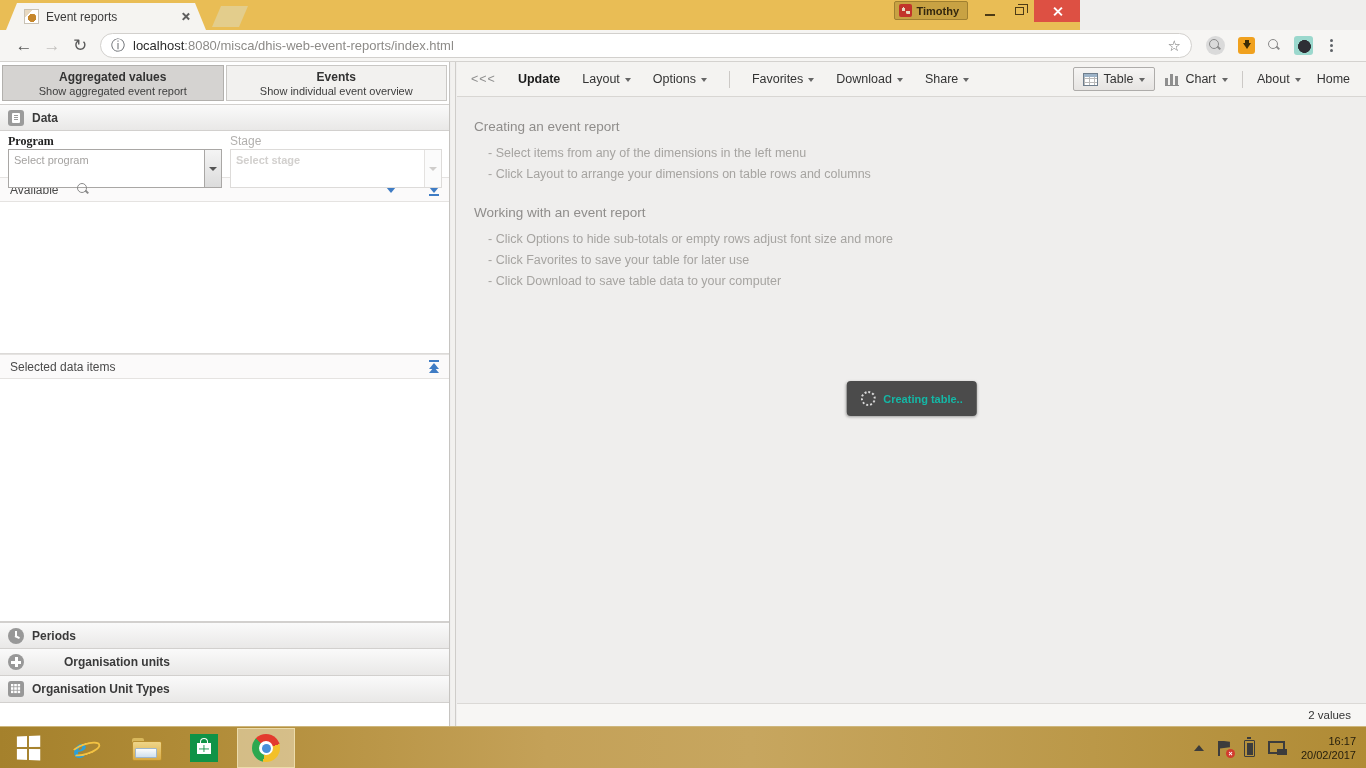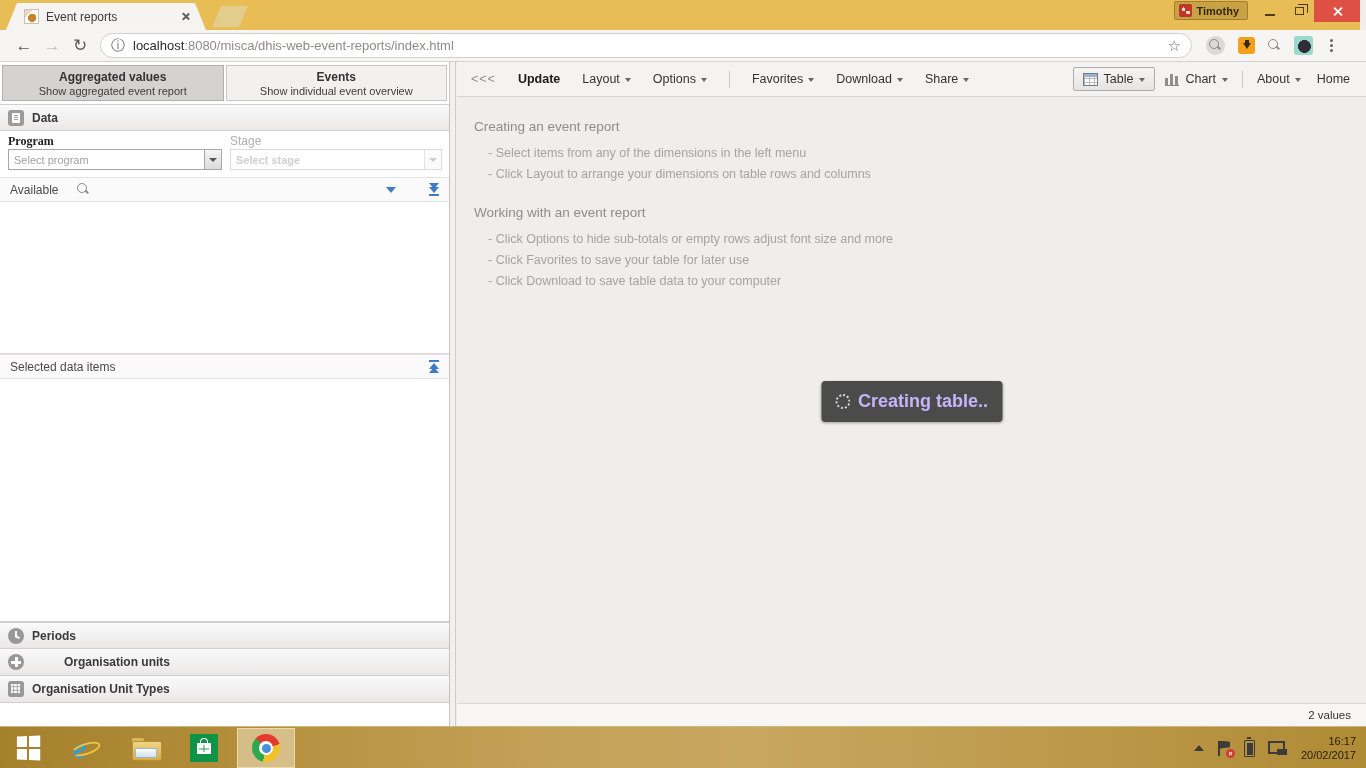--- a/index.html
+++ b/index.html
@@ -1,20 +1,20 @@
 <!DOCTYPE html>
 <html><head>
 <meta charset="utf-8">
 <style>
   * { margin:0; padding:0; box-sizing:border-box; }
   html,body { width:1366px; height:768px; overflow:hidden; }
   body { font-family:"Liberation Sans", sans-serif; background:#efeeed; position:relative; }
 
   
-  .titlebar { position:absolute; left:0; top:0; width:1360px; height:30px; background:#e9bd55; }
+  .titlebar { position:absolute; left:0; top:0; width:1080px; height:30px; background:#e9bd55; }
   .tab { position:absolute; left:6px; top:3px; width:200px; height:27px; background:#f5f4f1;
          clip-path:polygon(11px 0, calc(100% - 11px) 0, 100% 100%, 0 100%);
          display:flex; align-items:center; padding:0 16px 0 18px; }
   .favicon { width:15px; height:15px; background:#fff; border:1px solid #c9c2b4; margin-right:7px; flex:none;
              background-image:radial-gradient(circle at 55% 60%, #c6872b 0 38%, transparent 40%),
                               linear-gradient(135deg, #e8d9c0 0 30%, transparent 30%); }
   .tab-title { font-size:12px; color:#3a3a3a; flex:1; white-space:nowrap; overflow:hidden; }
   .tab-close { width:9px; height:9px; position:relative; flex:none; cursor:default; }
   .tab-close:before,.tab-close:after { content:""; position:absolute; left:4px; top:0; width:1.5px; height:9px; background:#5f5f5f; }
   .tab-close:before { transform:rotate(45deg); } .tab-close:after { transform:rotate(-45deg); }
@@ -72,21 +72,21 @@
   .side-tab .t1 { font-size:12px; font-weight:bold; color:#333; }
   .side-tab .t2 { font-size:11px; color:#3d3d3d; margin-top:1px; }
   .acc-header { height:27px; flex:none; background:linear-gradient(#fafafa,#e9e8e7); border-top:1px solid #d2d0ce; border-bottom:1px solid #d2d0ce;
                 display:flex; align-items:center; padding-left:8px; gap:8px; }
   .acc-title { font-size:12px; font-weight:bold; color:#3a3a3a; }
   .gicon { width:16px; height:16px; flex:none; }
   .form-row { height:46px; flex:none; position:relative; background:#fff; }
   .fld-label { position:absolute; top:3px; font-size:12px; }
   .lbl-program { left:8px; font-weight:bold; color:#222;font-family:Liberation Serif, serif; }
   .lbl-stage { left:230px; color:#b2b0ae; }
-  .sel { position:absolute; top:18px; height:21px; background:#fff; display:flex; }
+  .sel { position:absolute; top:18px; height:39px; background:#fff; display:flex; }
   .sel-program { left:8px; width:214px; border:1px solid #a9a7a5; }
   .sel-stage { left:230px; width:212px; border:1px solid #dddbd9;font-weight:bold; }
   .sel-text { flex:1; font-size:11px; line-height:20px; padding-left:5px; white-space:nowrap; overflow:hidden; }
   .sel-program .sel-text { color:#a4a2a0; }
   .sel-stage .sel-text { color:#d2d0ce; }
   .sel-btn { width:17px; flex:none; display:flex; align-items:center; justify-content:center; }
   .sel-program .sel-btn { background:linear-gradient(#f4f4f4,#dcdcdc); border-left:1px solid #a9a7a5; }
   .sel-stage .sel-btn { background:#fbfbfb; border-left:1px solid #e4e2e0; }
   .caret { width:0; height:0; border-left:4px solid transparent; border-right:4px solid transparent; border-top:4px solid #555; }
   .caret.dim { border-top-color:#cfcdcb; }
@@ -144,21 +144,21 @@
   
   .help { padding:22px 0 0 17px; }
   .help-title { font-size:13.5px; color:#8f8d8b; margin-bottom:9px; }
   .help-list { list-style:none; padding-left:14px; margin-bottom:20px; }
   .help-list li { font-size:12.5px; color:#a6a4a1; line-height:21px; }
 
   
   .toast { position:absolute; left:50%; transform:translateX(-50%); top:319px; background:#4b4b4b; border-radius:4px;
            padding:10px 14px; display:flex; align-items:center; gap:8px; box-shadow:0 1px 3px rgba(0,0,0,.35); }
   .spinner { width:15px; height:15px; border:2px dotted #d9d9d9; border-radius:50%; }
-  .toast-text { font-size:18px; font-weight:bold; color:#c4b5fd; }
+  .toast-text { font-size:11px; font-weight:bold; color:#14b8a6; }
 
   
   .statusbar { position:absolute; left:0; right:0; bottom:0; height:23px; background:#f7f6f4; border-top:1px solid #dbd9d6;
                display:flex; align-items:center; justify-content:flex-end; padding-right:15px; font-size:11.5px; color:#333; }
 
   
   .taskbar { position:absolute; left:0; top:726px; width:1366px; height:42px;
              background:linear-gradient(90deg,#a5812c 0%,#b18c38 15%,#c4a158 40%,#c7a65f 55%,#bb9848 80%,#b08b35 100%);
              border-top:1px solid #cdb67c; }
   .tb-start { position:absolute; left:0; top:0; width:56px; height:42px; display:flex; align-items:center; justify-content:center; }

